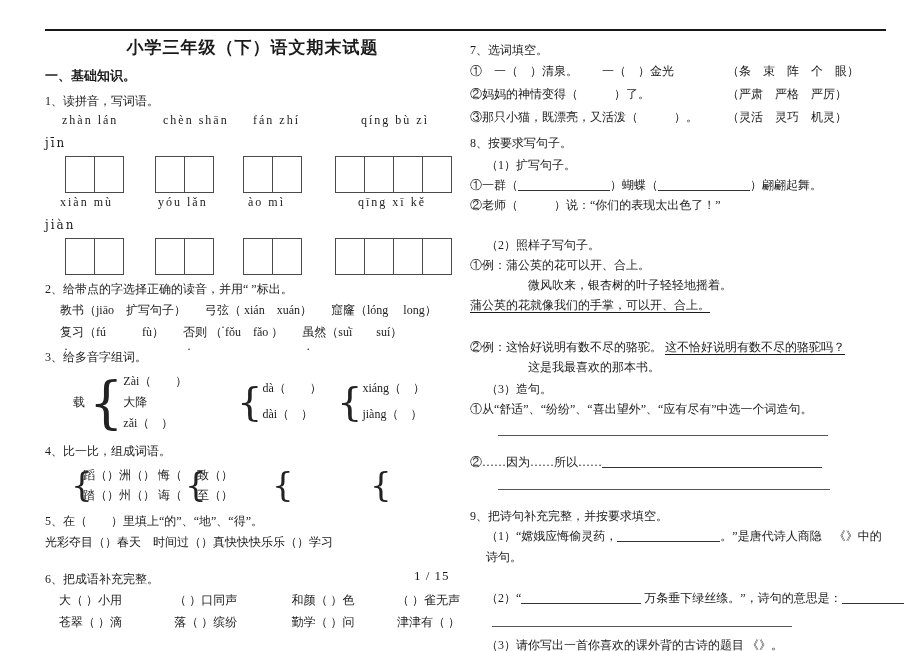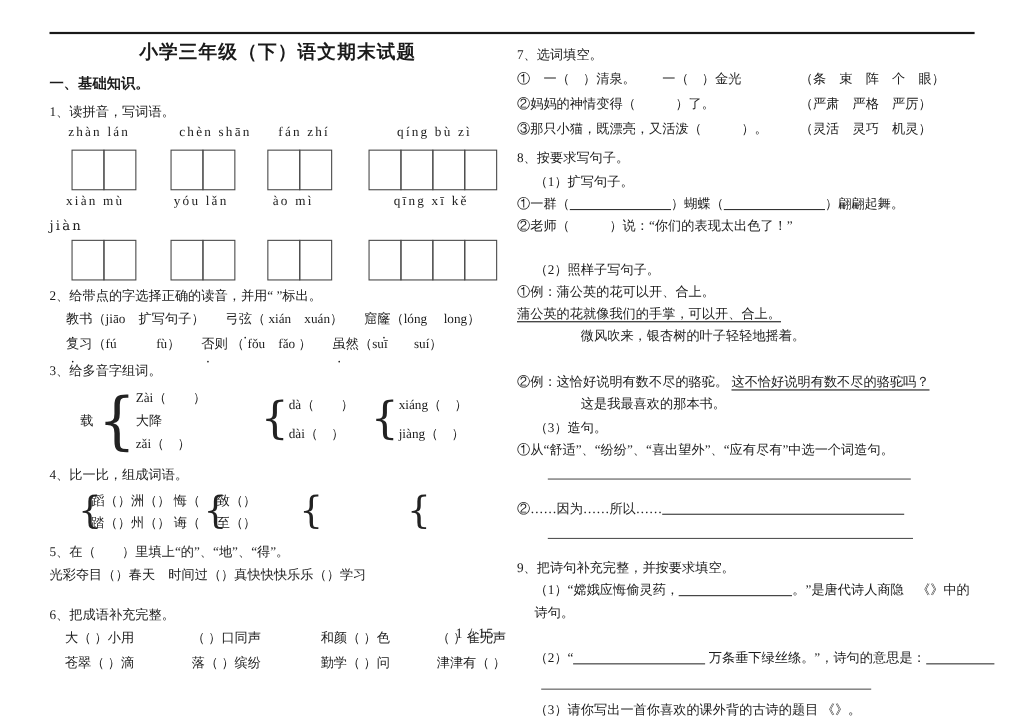--- a/index.html
+++ b/index.html
@@ -91,20 +91,21 @@
     <div class="title">小学三年级（下）语文期末试题</div>
     <div class="h1">一、基础知识。</div>
 
     <div class="qlabel">1、读拼音，写词语。</div>
     <div class="pyrow r1">
       <span class="s0">zhàn lán</span>
       <span class="s1">chèn shān</span>
       <span class="s2">fán zhí</span>
       <span class="s3">qíng bù zì</span>
     </div>
+    <div class="pywrap">jīn</div>
     <div class="boxrow">
         <div class="boxgroup">
           <div class="boxcell"></div>
           <div class="boxcell"></div>
         </div>
         <div class="boxgroup">
           <div class="boxcell"></div>
           <div class="boxcell"></div>
         </div>
         <div class="boxgroup">
@@ -235,22 +236,22 @@
     </div>
 
     <div class="qlabel">8、按要求写句子。</div>
     <div class="sub">（1）扩写句子。</div>
     <div class="rline">
       <span>①一群（</span><span class="blank bk92"></span><span>）蝴蝶（</span><span class="blank bk92"></span><span>）翩翩起舞。</span>
     </div>
     <div class="rline">②老师（　　　）说：“你们的表现太出色了！”</div>
     <div class="sub mt4">（2）照样子写句子。</div>
     <div class="rline">①例：蒲公英的花可以开、合上。</div>
+    <div class="rline indent58">微风吹来，银杏树的叶子轻轻地摇着。</div>
     <div class="rline ul">蒲公英的花就像我们的手掌，可以开、合上。</div>
-    <div class="rline indent58">微风吹来，银杏树的叶子轻轻地摇着。</div>
     <div class="rline mt22">
       <span>②例：这恰好说明有数不尽的骆驼。</span>
       <span class="ul">这不恰好说明有数不尽的骆驼吗？</span>
     </div>
     <div class="rline indent58">这是我最喜欢的那本书。</div>
     <div class="sub">（3）造句。</div>
     <div class="rline">①从“舒适”、“纷纷”、“喜出望外”、“应有尽有”中选一个词造句。</div>
     <div class="rule rule1"></div>
     <div class="rline mt6">
       <span>②……因为……所以……</span><span class="blank bk220"></span>

